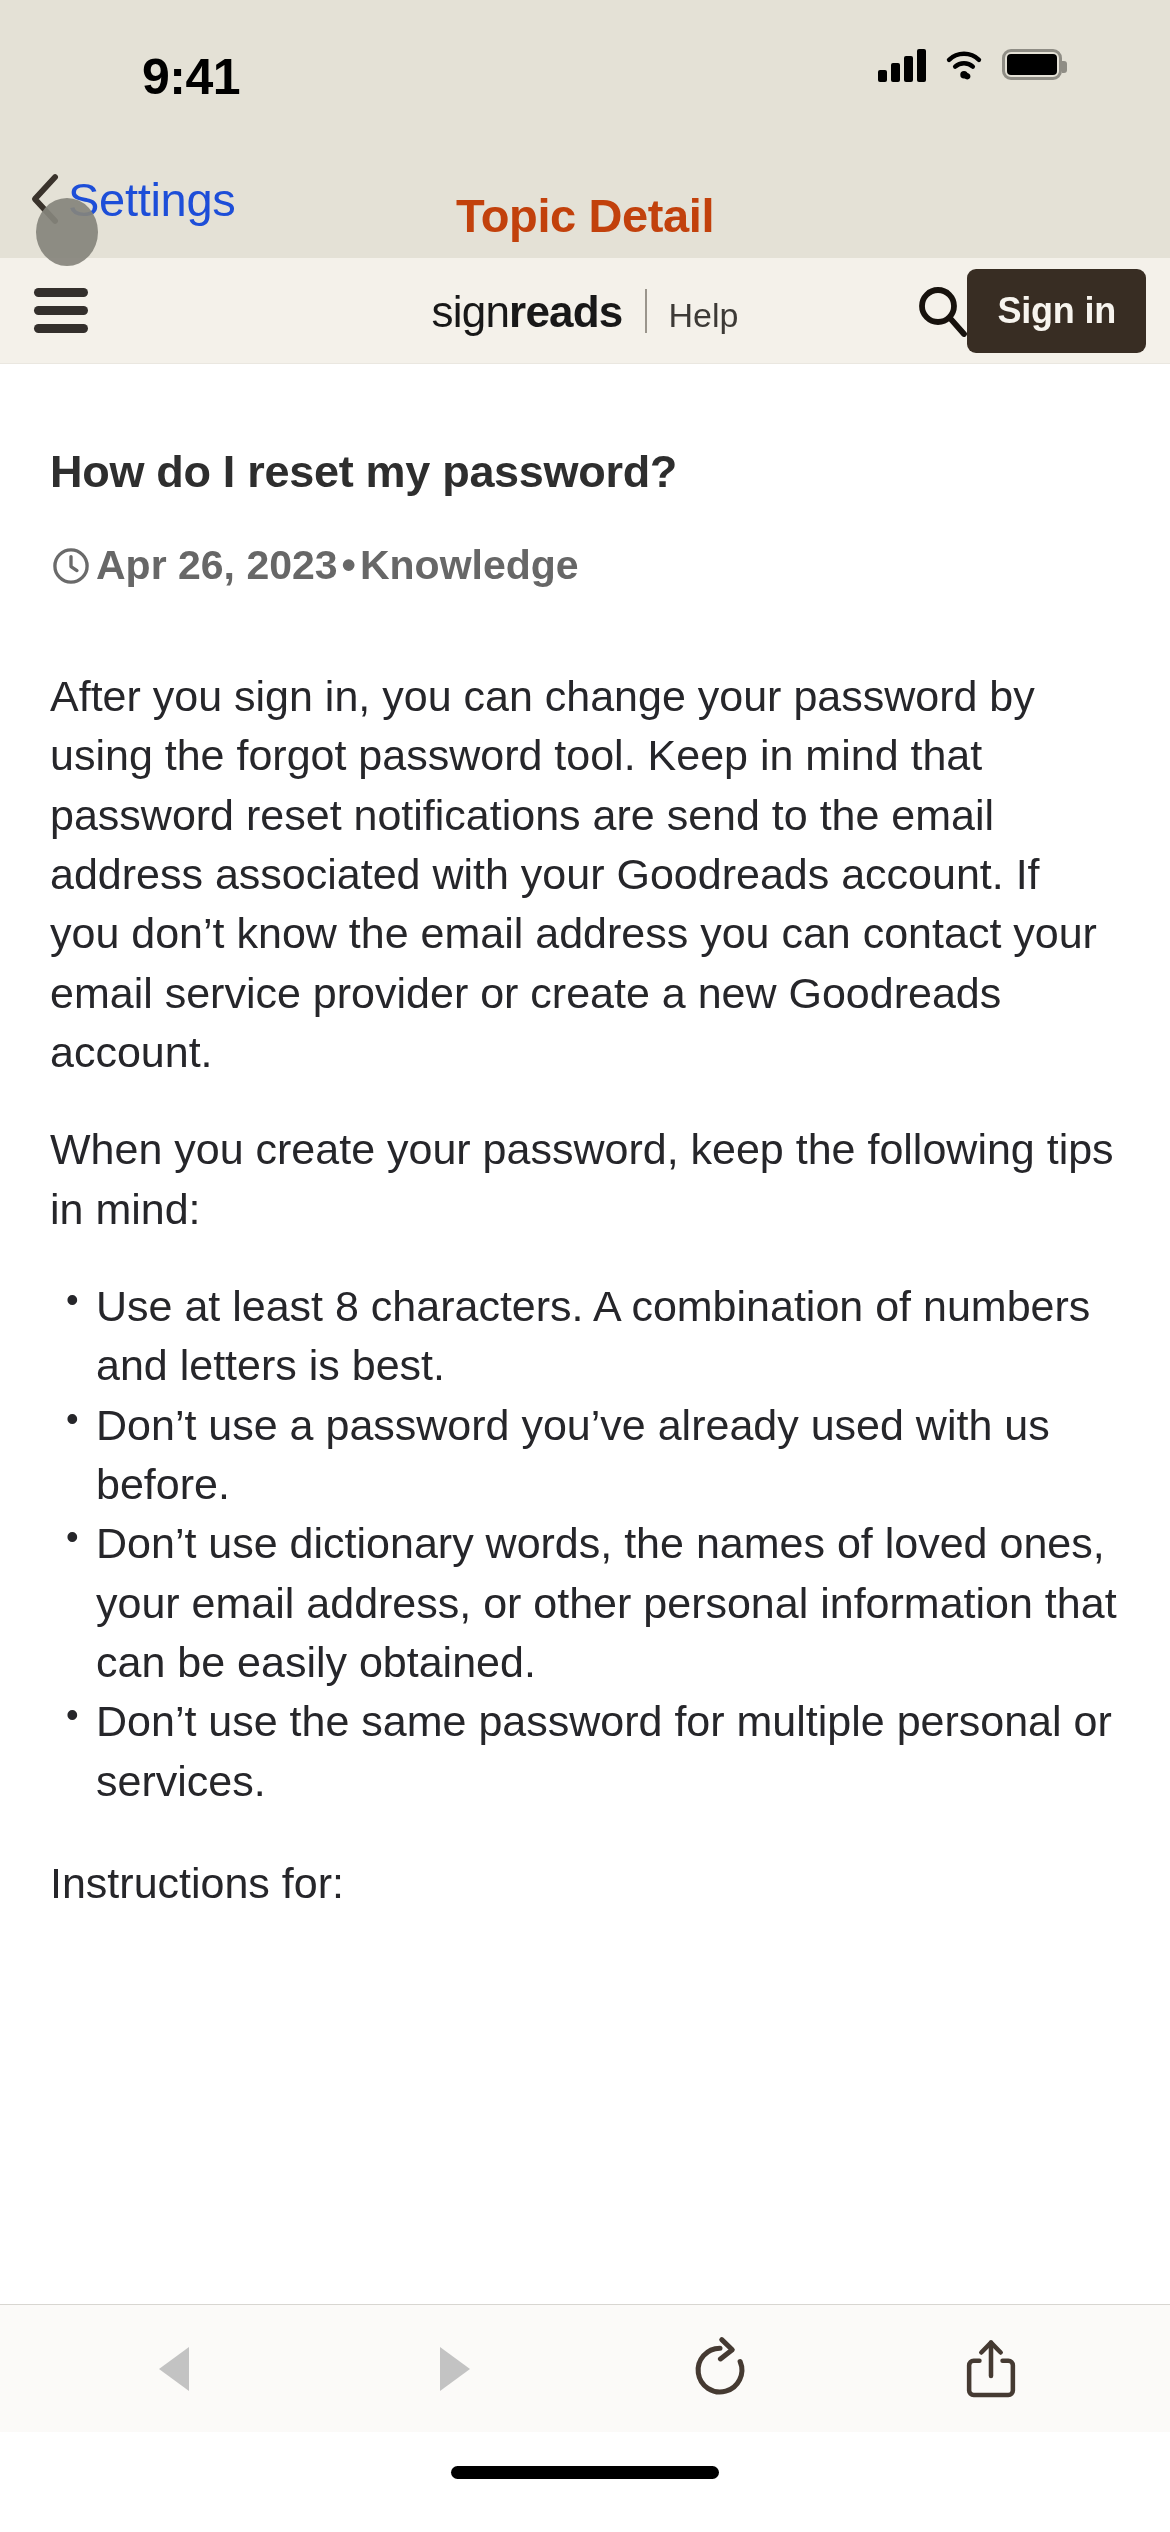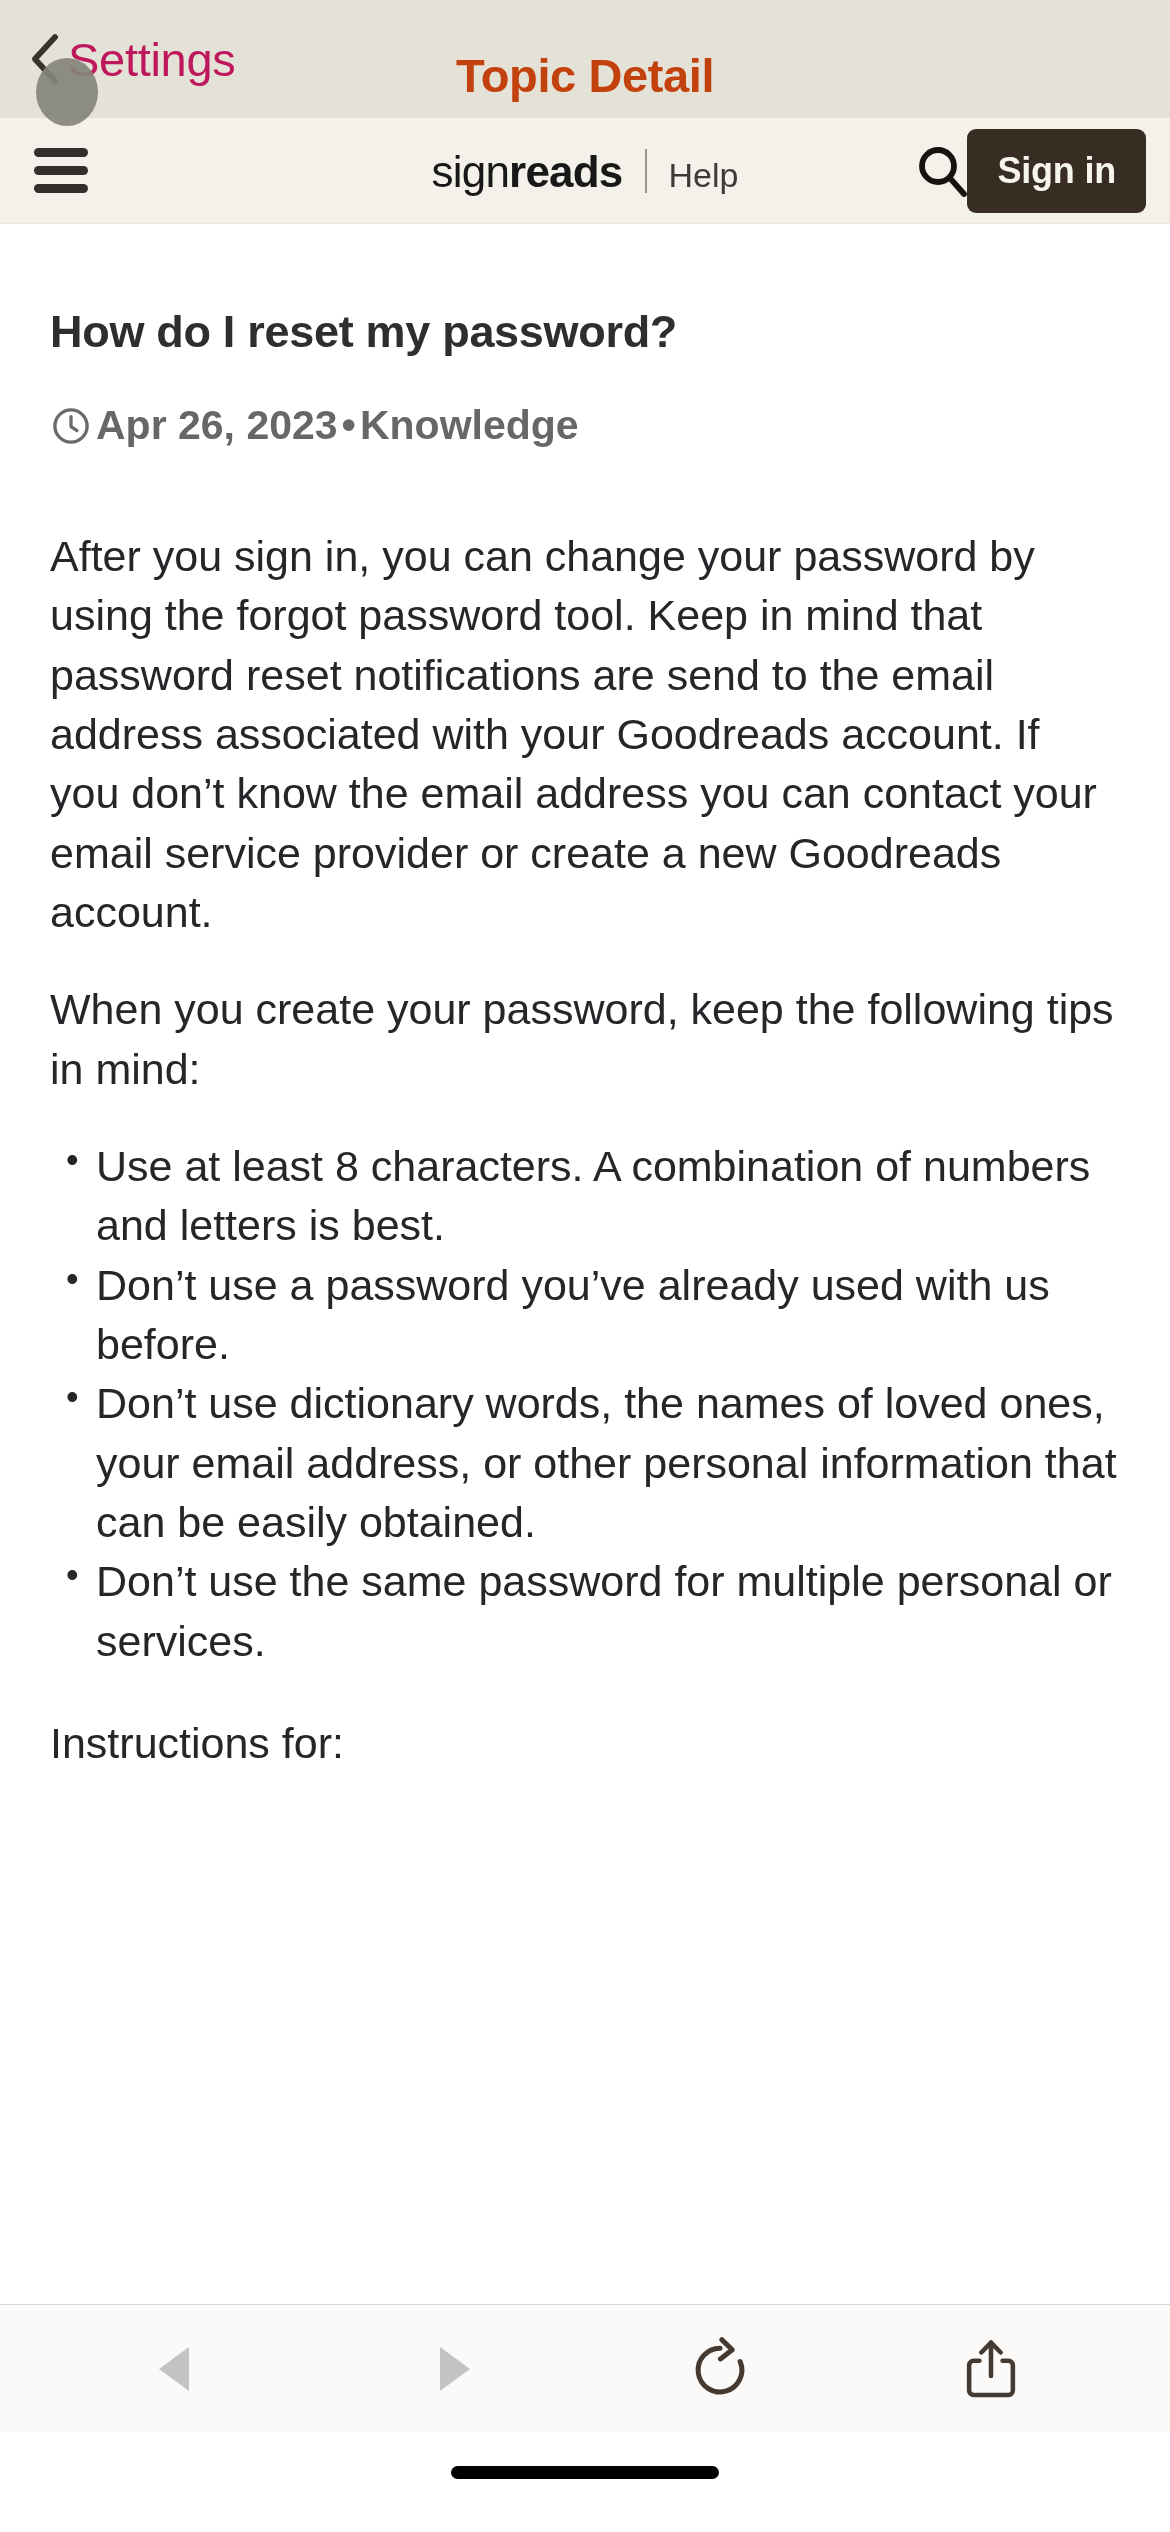--- a/index.html
+++ b/index.html
@@ -108,21 +108,21 @@
     align-items: center;
     gap: 6px;
     padding-left: 8px;
   }
   .chevron-left {
     width: 34px; height: 54px;
     display: block;
   }
   .back-label {
     font-size: 47px;
-    color: #be185d;
+    color: #1d4ed8;
     letter-spacing: -0.3px;
   }
   .ios-title {
     position: absolute;
     left: 0; right: 0;
     top: 16px;
     height: 118px;
     display: flex;
     align-items: center;
     justify-content: center;
@@ -313,20 +313,40 @@
     height: 13px;
     border-radius: 8px;
     background: #000000;
   }
 </style>
 </head>
 <body>
 
 <div class="device">
 
+  <div class="status-bar">
+    <div class="status-time">9:41</div>
+    <div class="status-right">
+      <div class="cellular">
+        <span></span>
+          <span></span>
+          <span></span>
+          <span></span>
+      </div>
+      <svg class="wifi-icon" viewBox="0 0 24 20">
+        <path d="M12 17.2 A1.9 1.9 0 1 0 12 17.19" fill="#000"></path>
+        <path d="M6.8 11.6 A7.6 7.6 0 0 1 17.2 11.6" stroke="#000" stroke-width="2.6" fill="none" stroke-linecap="round"></path>
+        <path d="M3.2 7.6 A12.6 12.6 0 0 1 20.8 7.6" stroke="#000" stroke-width="2.6" fill="none" stroke-linecap="round"></path>
+        <circle cx="12" cy="16.3" r="2.2" fill="#000"></circle>
+      </svg>
+      <div class="battery">
+          <i></i>
+        </div>
+    </div>
+  </div>
 
   <div class="ios-nav">
     <div class="back-btn">
       <svg class="chevron-left" viewBox="0 0 20 32">
         <polyline points="16,3 4,16 16,29" fill="none" stroke="#3a332c" stroke-width="3.4" stroke-linecap="round" stroke-linejoin="round"></polyline>
       </svg>
       <span class="back-label">Settings</span>
     </div>
     <div class="ios-title">Topic Detail</div>
     <div class="touch-dot"></div>

